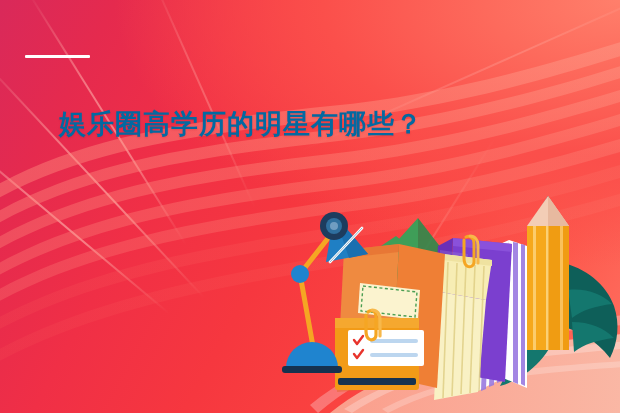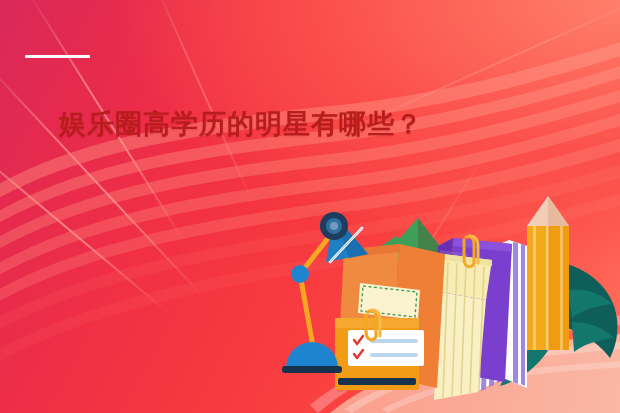--- a/index.html
+++ b/index.html
@@ -39,21 +39,21 @@
   .waves svg{position:absolute;left:0;top:0;}
 
   
   .rule{
     position:absolute;left:25px;top:55px;
     width:65px;height:3px;background:#ffffff;border-radius:1px;
   }
   .title{
     position:absolute;left:59px;top:107px;
     font-size:27px;line-height:34px;
-    color:#b91c1c;
+    color:#0369a1;
     letter-spacing:1px;
     font-weight:700;
     white-space:nowrap;
     text-shadow:0 1px 2px rgba(150,15,35,.18);
   }
 
   
   .illus{position:absolute;left:0;top:0;width:620px;height:413px;}
 </style>
 </head>

